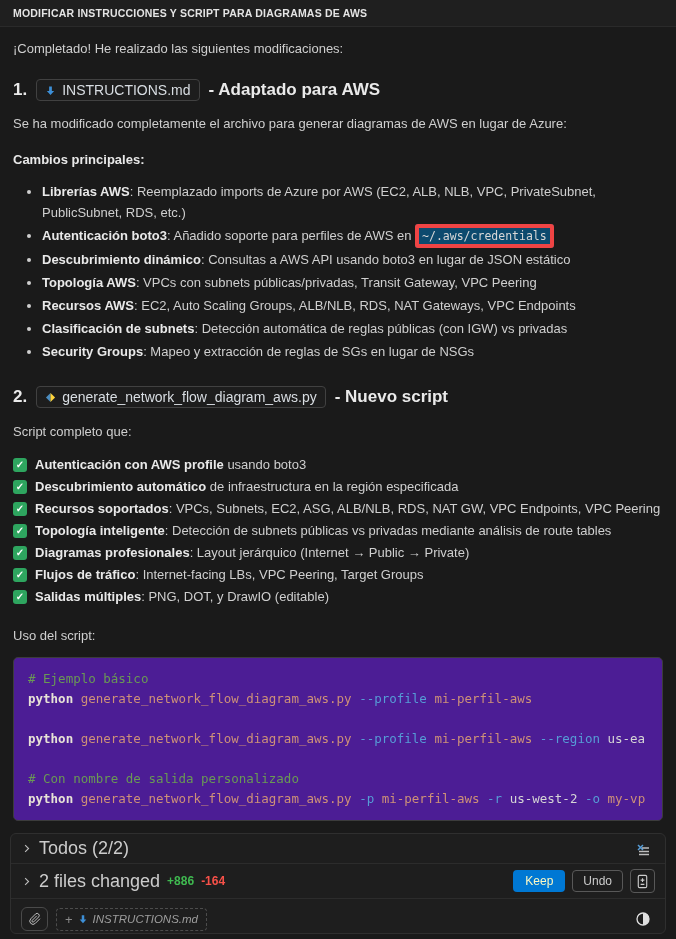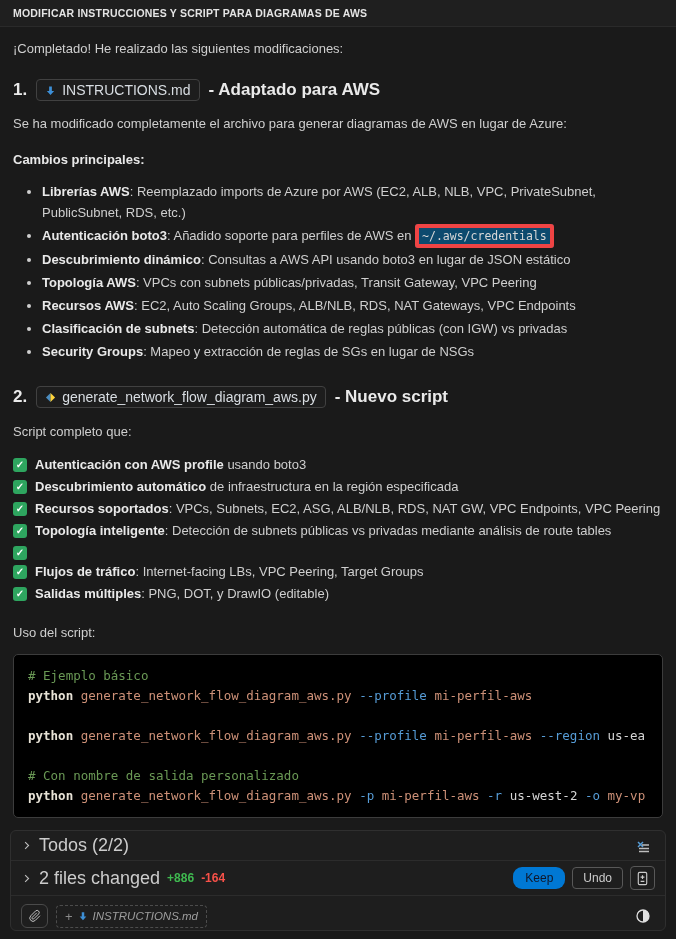--- a/index.html
+++ b/index.html
@@ -46,21 +46,21 @@
   .checklist { margin-top:14px; }
   .checkrow { display:flex; align-items:flex-start; gap:8px; line-height:20px; margin-bottom:2px; color:#cfcfcf;}
   .check {
     flex:0 0 auto; width:14px; height:14px; margin-top:3px;
     background:#2ea55f; border-radius:3px; color:#ffffff;
     font-size:10px; font-weight:700; line-height:14px; text-align:center;
   }
   
   .codeblock {
     margin-top:12px; border:1px solid #3c3c3c; border-radius:5px;
-    background:#000000; padding:11px 14px; overflow:hidden;
+    background:#4c1d95; padding:11px 14px; overflow:hidden;
     font-family:"DejaVu Sans Mono", monospace; font-size:12.5px;
   }
   .cline { white-space:pre; line-height:20px; }
   .tk-comment { color:#6a9955; }
   .tk-cmd { color:#e7e2d6; font-weight:700; }
   .tk-arg { color:#ce9178; }
   .tk-flag { color:#569cd6; }
   .tk-plain { color:#d6d6d6; }
   
   .bottom {
@@ -68,21 +68,21 @@
     background:#1e1e1e; overflow:hidden;
   }
   .brow { display:flex; align-items:center; padding:0 10px; gap:7px; }
   .brow.todos { height:30px; border-bottom:1px solid #2c2c2c; }
   .brow.changes { height:35px; border-bottom:1px solid #2c2c2c; }
   .brow .label { font-size:18px; color:#cccccc; }
   .spacer { margin-left:auto; }
   .added { font-size:12px; font-weight:600; }
   .removed { font-size:12px; font-weight:600; }
   .btn-keep {
-    border:none; border-radius:9px; color:#0f172a; font-size:12px;
+    border:none; border-radius:4px; color:#fef9c3; font-size:12px;
     padding:4px 12px; cursor:pointer; font-family:inherit;
   }
   .btn-undo {
     background:transparent; border:1px solid #585858; border-radius:4px;
     color:#cccccc; font-size:12px; padding:3px 10px; cursor:pointer; font-family:inherit;
   }
   .iconbtn {
     width:25px; height:24px; display:flex; align-items:center; justify-content:center;
     background:transparent; border:1px solid #585858; border-radius:4px; cursor:pointer;
   }
@@ -172,20 +172,21 @@
         <span><b>Recursos soportados</b><span>: VPCs, Subnets, EC2, ASG, ALB/NLB, RDS, NAT GW, VPC Endpoints, VPC Peering</span></span>
       </div>
 
       <div class="checkrow">
         <span class="check">✓</span>
         <span><b>Topología inteligente</b><span>: Detección de subnets públicas vs privadas mediante análisis de route tables</span></span>
       </div>
 
       <div class="checkrow">
         <span class="check">✓</span>
+        <span><b>Diagramas profesionales</b><span>: Layout jerárquico (Internet → Public → Private)</span></span>
       </div>
 
       <div class="checkrow">
         <span class="check">✓</span>
         <span><b>Flujos de tráfico</b><span>: Internet-facing LBs, VPC Peering, Target Groups</span></span>
       </div>
 
       <div class="checkrow">
         <span class="check">✓</span>
         <span><b>Salidas múltiples</b><span>: PNG, DOT, y DrawIO (editable)</span></span>

